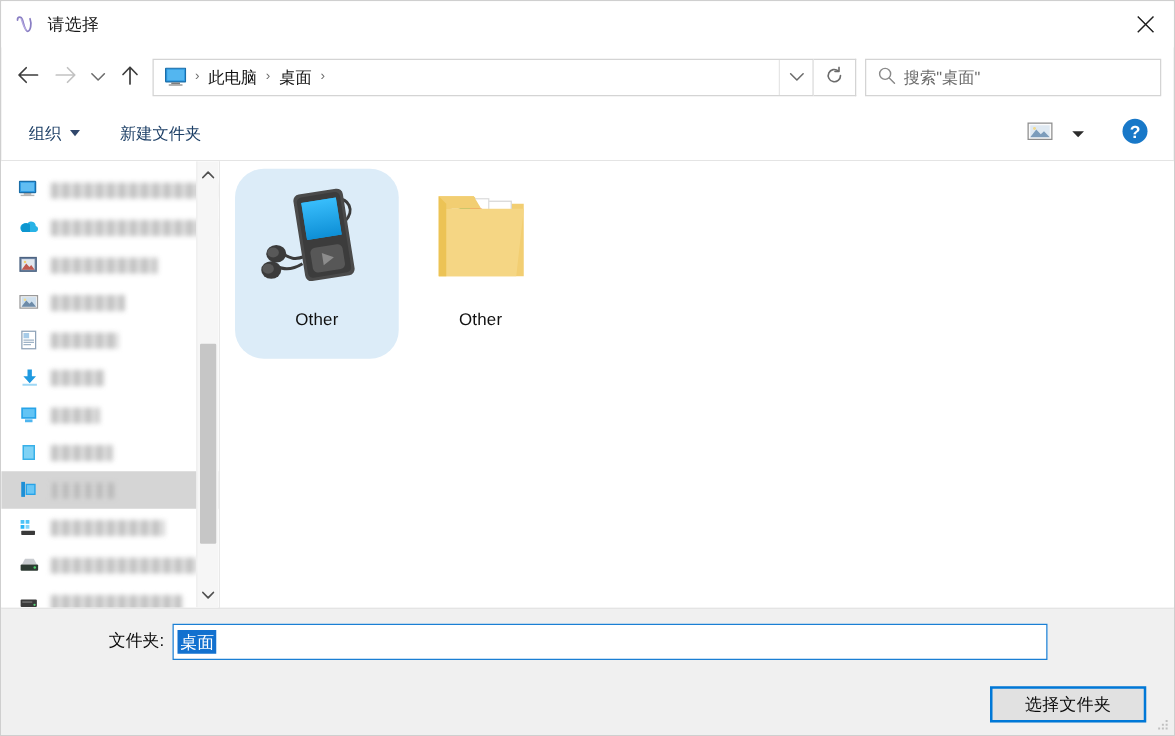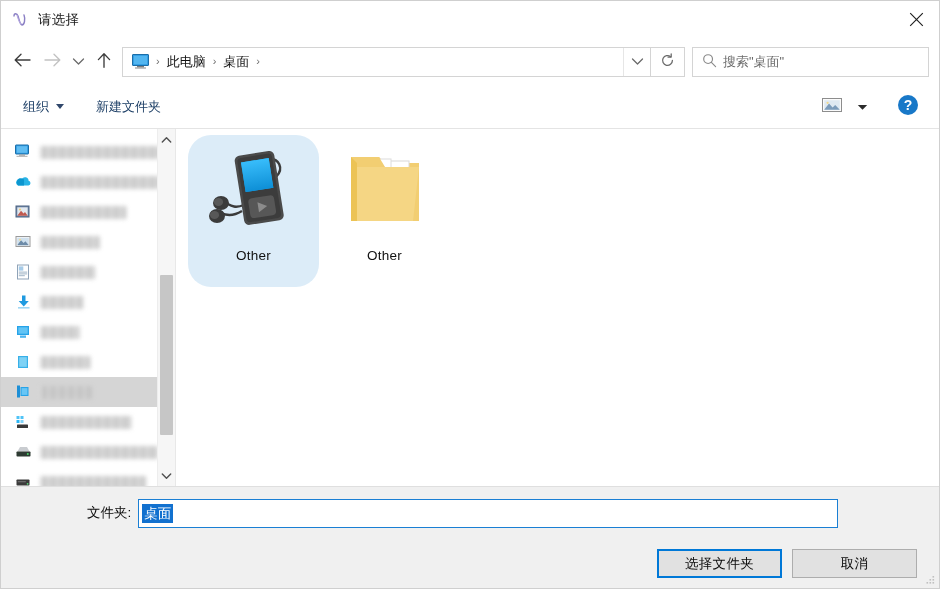--- a/index.html
+++ b/index.html
@@ -728,21 +728,20 @@
 
   <div class="footer">
     <div class="folder-row">
       <div class="folder-label">文件夹:</div>
       <div class="folder-input">
         <span class="sel-text">桌面</span>
       </div>
     </div>
     <div class="btn-row">
       <div class="btn default">选择文件夹</div>
-      <div class="btn">取消</div>
     </div>
   </div>
 
   <div class="grip">
     <svg width="12" height="12" viewBox="0 0 12 12">
       <g fill="#9a9a9a">
         <rect x="8.5" y="2" width="1.6" height="1.6"></rect>
         <rect x="5.5" y="5" width="1.6" height="1.6"></rect>
         <rect x="8.5" y="5" width="1.6" height="1.6"></rect>
         <rect x="2.5" y="8" width="1.6" height="1.6"></rect>

